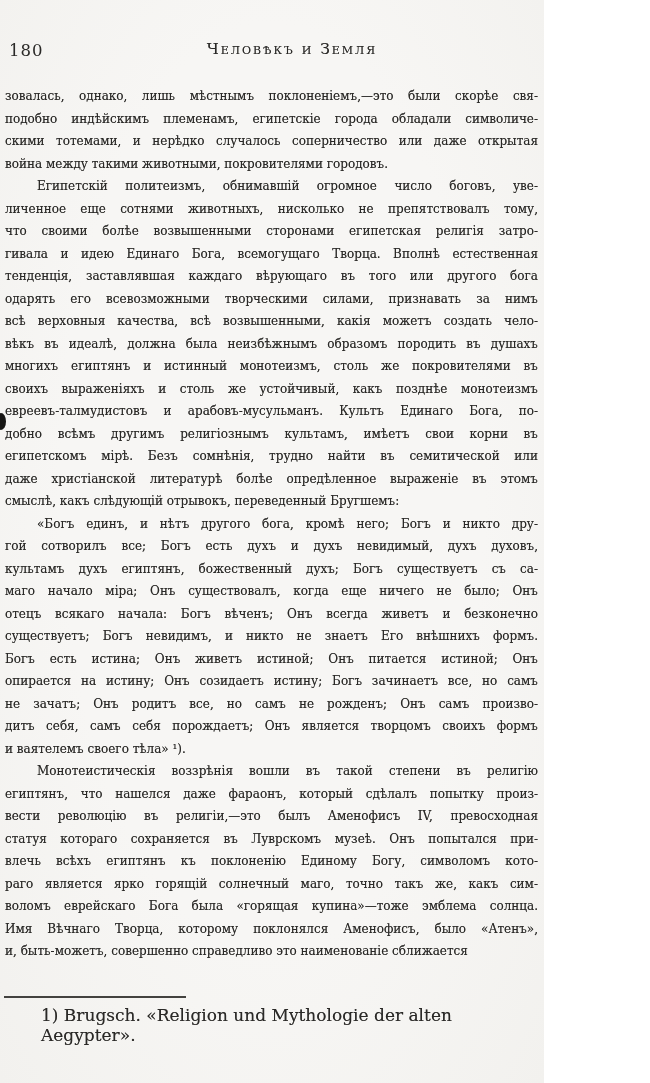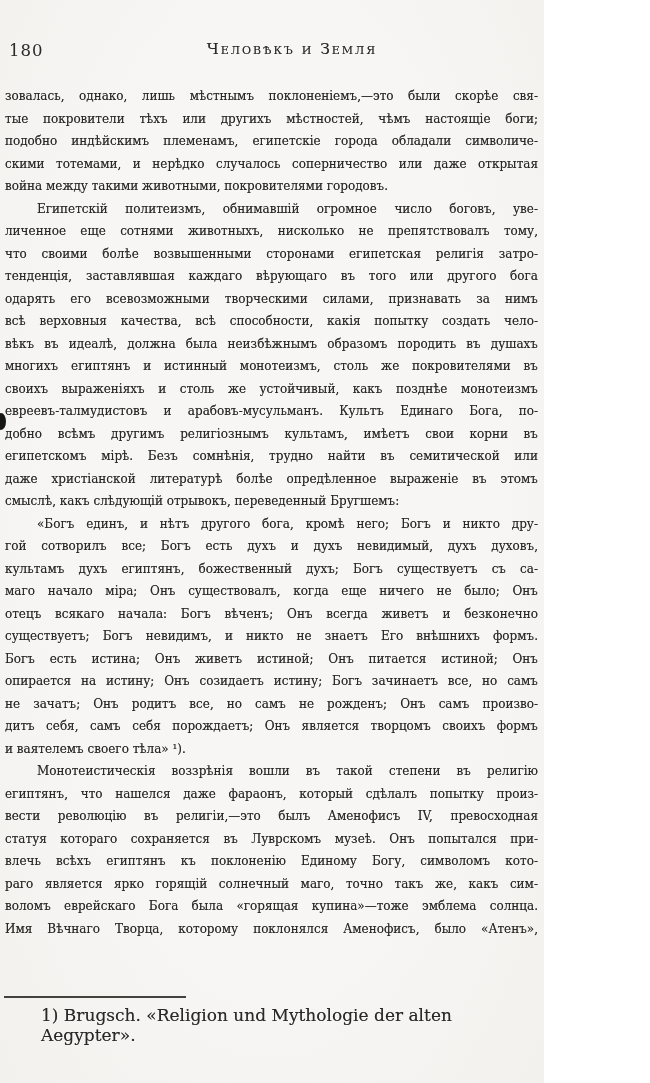--- a/index.html
+++ b/index.html
@@ -72,30 +72,30 @@
 
 <div class="page">
 
   <div class="header">
     <span class="pagenum">180</span>
     <span class="running-title">Человѣкъ и Земля</span>
   </div>
 
   <div class="body-text" id="body-text">
       <div class="line">зовалась, однако, лишь мѣстнымъ поклоненіемъ,—это были скорѣе свя-</div>
-      <div class="line">тые покровители тѣхъ или другихъ мѣстностей, чѣмъ настоящіе боги;</div>
       <div class="line">подобно индѣйскимъ племенамъ, египетскіе города обладали символиче-</div>
       <div class="line">скими тотемами, и нерѣдко случалось соперничество или даже открытая</div>
       <div class="line free">война между такими животными, покровителями городовъ.</div>
       <div class="line indent">Египетскій политеизмъ, обнимавшій огромное число боговъ, уве-</div>
       <div class="line">личенное еще сотнями животныхъ, нисколько не препятствовалъ тому,</div>
       <div class="line">что своими болѣе возвышенными сторонами египетская религія затро-</div>
+      <div class="line">гивала и идею Единаго Бога, всемогущаго Творца. Вполнѣ естественная</div>
       <div class="line">тенденція, заставлявшая каждаго вѣрующаго въ того или другого бога</div>
       <div class="line">одарять его всевозможными творческими силами, признавать за нимъ</div>
-      <div class="line">всѣ верховныя качества, всѣ способности, какія попытку создать чело-</div>
+      <div class="line">всѣ верховныя качества, всѣ возвышенными, какія можетъ создать чело-</div>
       <div class="line">вѣкъ въ идеалѣ, должна была неизбѣжнымъ образомъ породить въ душахъ</div>
       <div class="line">многихъ египтянъ и истинный монотеизмъ, столь же покровителями въ</div>
       <div class="line">своихъ выраженіяхъ и столь же устойчивый, какъ позднѣе монотеизмъ</div>
       <div class="line">евреевъ-талмудистовъ и арабовъ-мусульманъ. Культъ Единаго Бога, по-</div>
       <div class="line">добно всѣмъ другимъ религіознымъ культамъ, имѣетъ свои корни въ</div>
       <div class="line">египетскомъ мірѣ. Безъ сомнѣнія, трудно найти въ семитической или</div>
       <div class="line">даже христіанской литературѣ болѣе опредѣленное выраженіе въ этомъ</div>
       <div class="line free">смыслѣ, какъ слѣдующій отрывокъ, переведенный Бругшемъ:</div>
       <div class="line indent">«Богъ единъ, и нѣтъ другого бога, кромѣ него; Богъ и никто дру-</div>
       <div class="line">гой сотворилъ все; Богъ есть духъ и духъ невидимый, духъ духовъ,</div>
@@ -109,20 +109,21 @@
       <div class="line">дитъ себя, самъ себя порождаетъ; Онъ является творцомъ своихъ формъ</div>
       <div class="line free">и ваятелемъ своего тѣла» ¹).</div>
       <div class="line indent">Монотеистическія воззрѣнія вошли въ такой степени въ религію</div>
       <div class="line">египтянъ, что нашелся даже фараонъ, который сдѣлалъ попытку произ-</div>
       <div class="line">вести революцію въ религіи,—это былъ Аменофисъ IV, превосходная</div>
       <div class="line">статуя котораго сохраняется въ Луврскомъ музеѣ. Онъ попытался при-</div>
       <div class="line">влечь всѣхъ египтянъ къ поклоненію Единому Богу, символомъ кото-</div>
       <div class="line">раго является ярко горящій солнечный маго, точно такъ же, какъ сим-</div>
       <div class="line">воломъ еврейскаго Бога была «горящая купина»—тоже эмблема солнца.</div>
       <div class="line">Имя Вѣчнаго Творца, которому поклонялся Аменофисъ, было «Атенъ»,</div>
+      <div class="line free">и, быть-можетъ, совершенно справедливо это наименованіе сближается</div>
     </div>
 
   <div class="footnote-rule"></div>
 
   <div class="footnote">1) Brugsch. «Religion und Mythologie der alten Aegypter».</div>
 
   <div class="speck-left"></div>
 
   <div class="speck-right"></div>
 

